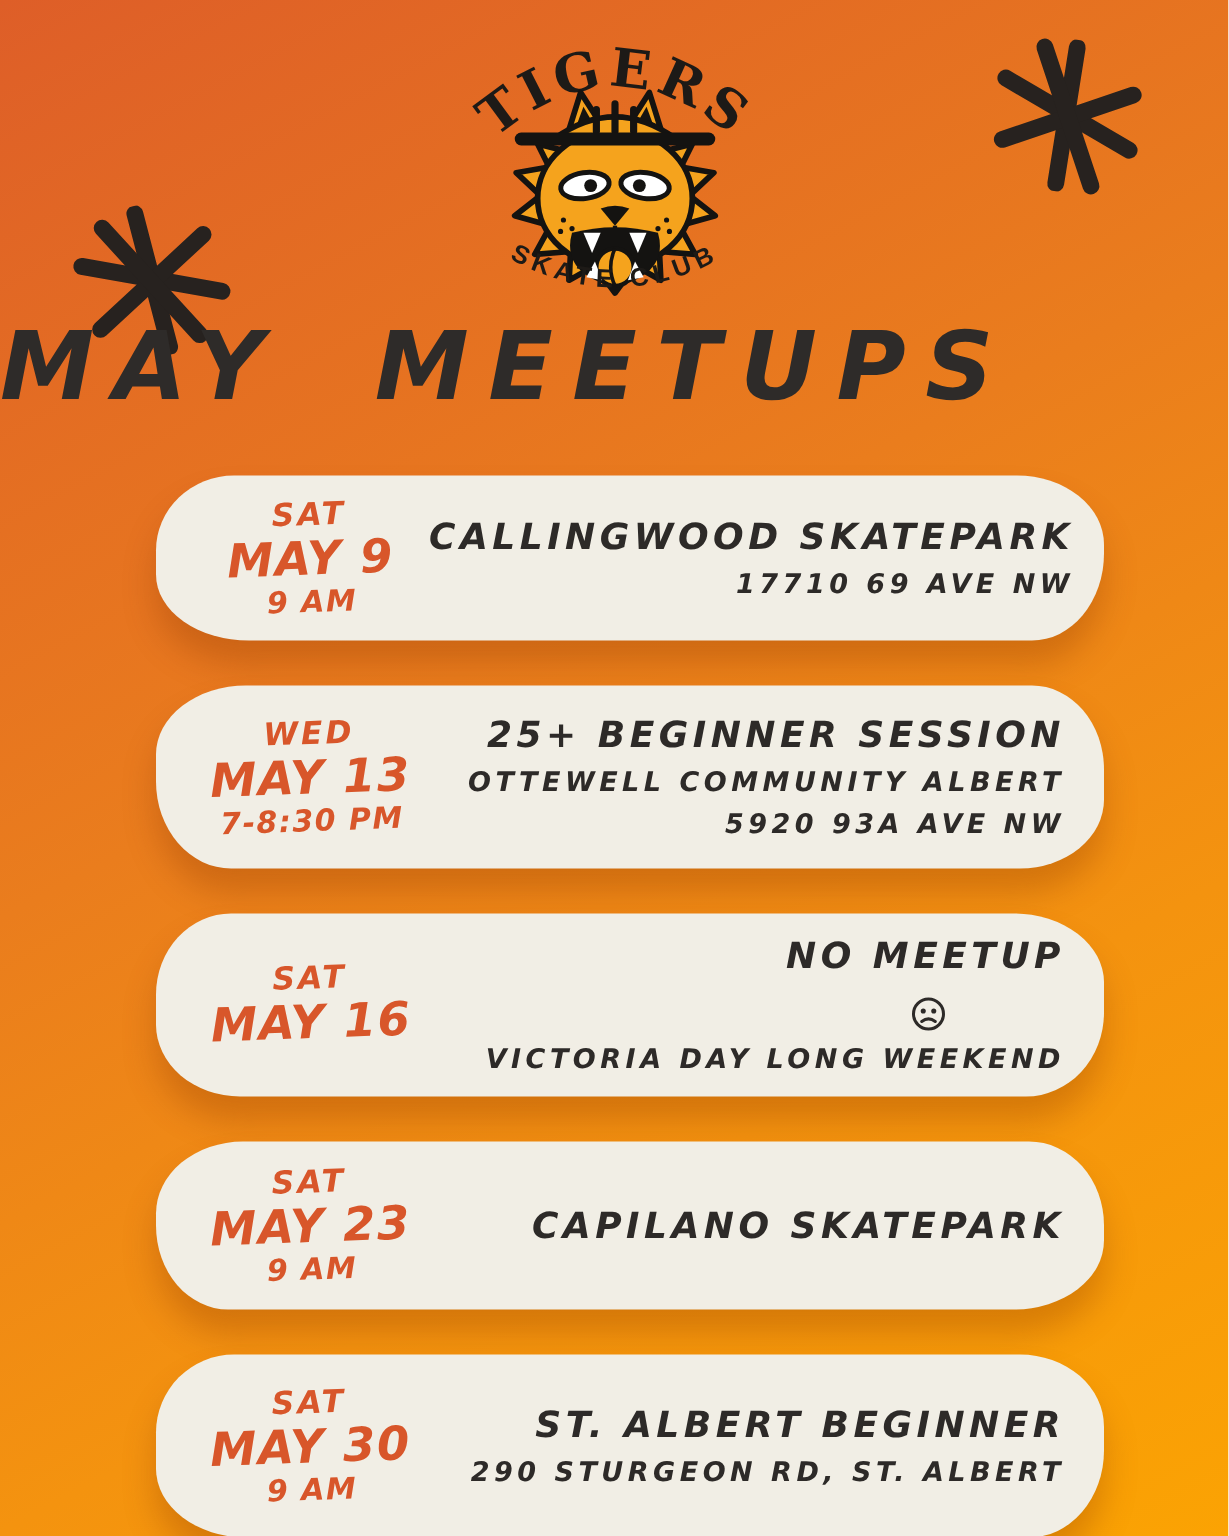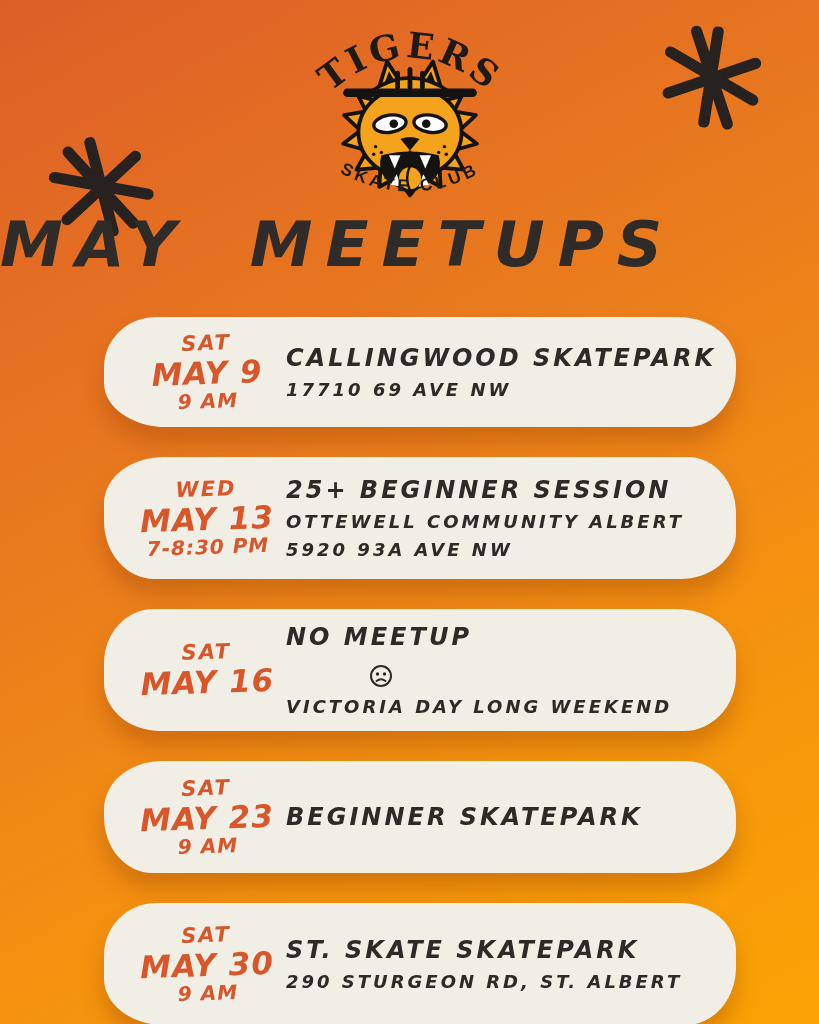--- a/index.html
+++ b/index.html
@@ -58,21 +58,21 @@
     line-height: 1.12;
     transform: rotate(-2deg);
     text-align: center;
   }
   .date .day  { font-size: 21px; letter-spacing: 2px; }
   .date .md   { font-size: 31px; letter-spacing: 1px; white-space: nowrap; }
   .date .time { font-size: 20px; letter-spacing: 1px; white-space: nowrap; }
 
   .info {
     flex: 1;
-    display: flex; flex-direction: column; align-items: flex-start; justify-content: center;
+    display: flex; flex-direction: column; align-items: flex-end; justify-content: center;
     gap: 7px;
     color: #2d2a28; font-weight: bold; font-style: italic;
     text-align: center;
   }
   .etitle { font-size: 24px; letter-spacing: 3px; white-space: nowrap; display: flex; align-items: center; }
   .eline  { font-size: 18px; letter-spacing: 3px; white-space: nowrap; }
   .title-row { display: flex; align-items: center; gap: 6px; flex-direction: column; }
   .sad { width: 26px; height: 26px; margin-left: 4px; margin-top: 6px; }
 </style>
 </head>
@@ -209,30 +209,30 @@
       </div>
     </article>
 
     <article class="card">
       <div class="date">
         <span class="day">SAT</span>
         <span class="md">MAY 23</span>
         <span class="time">9 AM</span>
       </div>
       <div class="info">
-        <span class="etitle">BEGINNER SKATEPARK</span>
+        <span class="etitle">CAPILANO SKATEPARK</span>
       </div>
     </article>
 
     <article class="card">
       <div class="date">
         <span class="day">SAT</span>
         <span class="md">MAY 30</span>
         <span class="time">9 AM</span>
       </div>
       <div class="info">
-        <span class="etitle">ST. SKATE SKATEPARK</span>
+        <span class="etitle">ST. ALBERT BEGINNER</span>
         <span class="eline">290 STURGEON RD, ST. ALBERT</span>
       </div>
     </article>
 
   </main>
 </div>
 
 </body></html>

